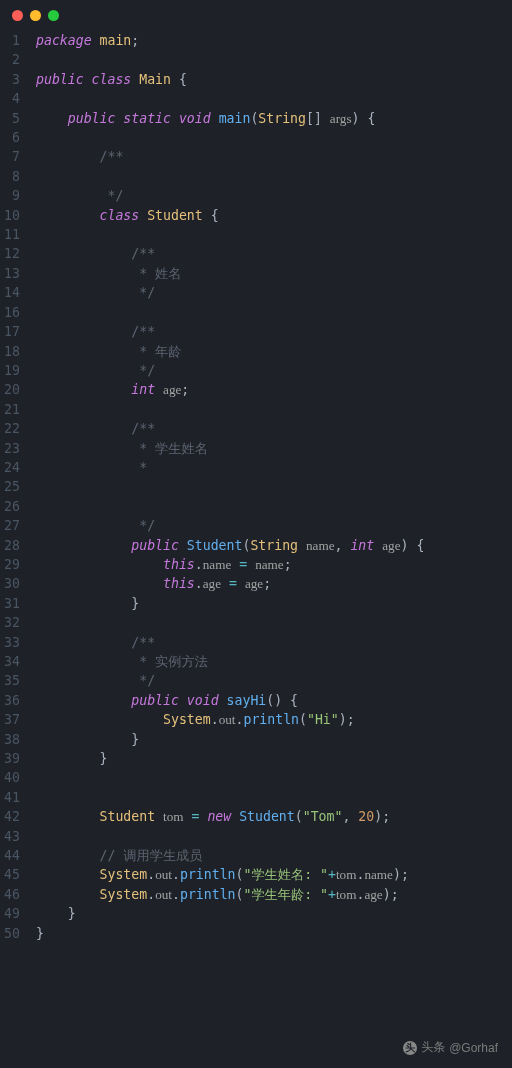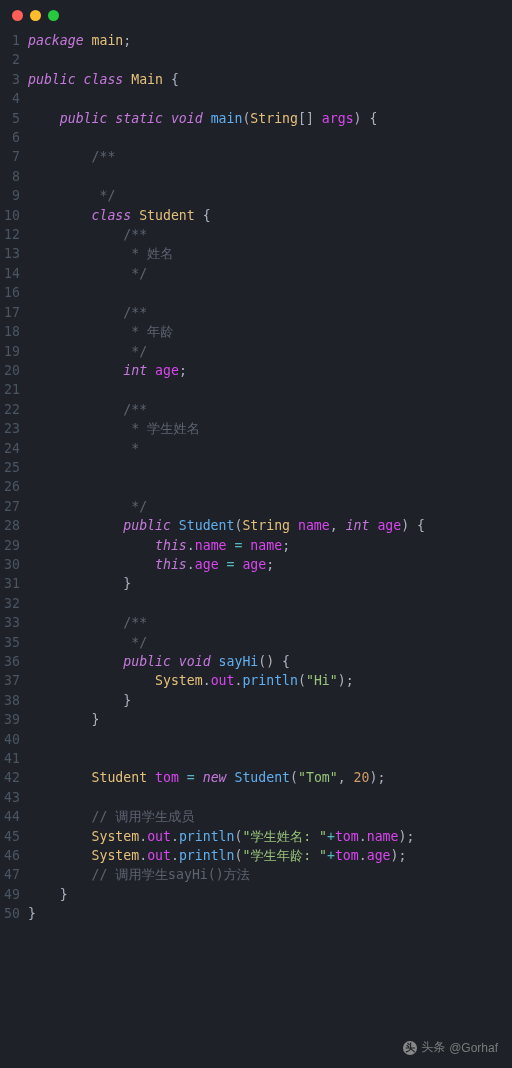--- a/index.html
+++ b/index.html
@@ -32,25 +32,25 @@
 }
 .line { display: flex; white-space: pre; }
 .gutter {
   width: 28px;
   text-align: right;
   color: #4a5563;
   padding-right: 8px;
   user-select: none;
   flex-shrink: 0;
 }
-.code { color: #d4d4d4; }
+.code { color: #d4d4d4; margin-left: 8px; }
 .kw { color: #c678dd; font-style: italic; }
 .type { color: #e5c07b; }
 .fn { color: #61afef; }
-.var { color: #d946ef; }
+.var { color: #a3a3a3; font-family: Liberation Serif, serif; }
 .str { color: #98c379; }
 .num { color: #d19a66; }
 .cm { color: #5c6370; }
 .pn { color: #abb2bf; }
 .op { color: #56b6c2; }
 .sys { color: #e5c07b; }
 .watermark {
   position: absolute;
   bottom: 12px;
   right: 14px;
@@ -86,20 +86,21 @@
       <div class="line"><span class="gutter">1</span><span class="code"><span class="kw">package </span><span class="type">main</span><span class="pn">;</span></span></div>
       <div class="line"><span class="gutter">2</span><span class="code"></span></div>
       <div class="line"><span class="gutter">3</span><span class="code"><span class="kw">public class </span><span class="type">Main </span><span class="pn">{</span></span></div>
       <div class="line"><span class="gutter">4</span><span class="code"></span></div>
       <div class="line"><span class="gutter">5</span><span class="code"><span>    </span><span class="kw">public static </span><span class="kw">void </span><span class="fn">main</span><span class="pn">(</span><span class="type">String</span><span class="pn">[] </span><span class="var">args</span><span class="pn">) {</span></span></div>
       <div class="line"><span class="gutter">6</span><span class="code"></span></div>
       <div class="line"><span class="gutter">7</span><span class="code"><span>        </span><span class="cm">/**</span></span></div>
       <div class="line"><span class="gutter">8</span></div>
       <div class="line"><span class="gutter">9</span><span class="code"><span>         </span><span class="cm">*/</span></span></div>
       <div class="line"><span class="gutter">10</span><span class="code"><span>        </span><span class="kw">class </span><span class="type">Student </span><span class="pn">{</span></span></div>
+      <div class="line"><span class="gutter">11</span><span class="code"></span></div>
       <div class="line"><span class="gutter">12</span><span class="code"><span>            </span><span class="cm">/**</span></span></div>
       <div class="line"><span class="gutter">13</span><span class="code"><span>             </span><span class="cm">* 姓名</span></span></div>
       <div class="line"><span class="gutter">14</span><span class="code"><span>             </span><span class="cm">*/</span></span></div>
       <div class="line"><span class="gutter">16</span><span class="code"></span></div>
       <div class="line"><span class="gutter">17</span><span class="code"><span>            </span><span class="cm">/**</span></span></div>
       <div class="line"><span class="gutter">18</span><span class="code"><span>             </span><span class="cm">* 年龄</span></span></div>
       <div class="line"><span class="gutter">19</span><span class="code"><span>             </span><span class="cm">*/</span></span></div>
       <div class="line"><span class="gutter">20</span><span class="code"><span>            </span><span class="kw">int </span><span class="var">age</span><span class="pn">;</span></span></div>
       <div class="line"><span class="gutter">21</span><span class="code"></span></div>
       <div class="line"><span class="gutter">22</span><span class="code"><span>            </span><span class="cm">/**</span></span></div>
@@ -107,33 +108,33 @@
       <div class="line"><span class="gutter">24</span><span class="code"><span>             </span><span class="cm">*</span></span></div>
       <div class="line"><span class="gutter">25</span></div>
       <div class="line"><span class="gutter">26</span></div>
       <div class="line"><span class="gutter">27</span><span class="code"><span>             </span><span class="cm">*/</span></span></div>
       <div class="line"><span class="gutter">28</span><span class="code"><span>            </span><span class="kw">public </span><span class="fn">Student</span><span class="pn">(</span><span class="type">String </span><span class="var">name</span><span class="pn">, </span><span class="kw">int </span><span class="var">age</span><span class="pn">) {</span></span></div>
       <div class="line"><span class="gutter">29</span><span class="code"><span>                </span><span class="kw">this</span><span class="pn">.</span><span class="var">name</span><span class="op"> = </span><span class="var">name</span><span class="pn">;</span></span></div>
       <div class="line"><span class="gutter">30</span><span class="code"><span>                </span><span class="kw">this</span><span class="pn">.</span><span class="var">age</span><span class="op"> = </span><span class="var">age</span><span class="pn">;</span></span></div>
       <div class="line"><span class="gutter">31</span><span class="code"><span>            </span><span class="pn">}</span></span></div>
       <div class="line"><span class="gutter">32</span><span class="code"></span></div>
       <div class="line"><span class="gutter">33</span><span class="code"><span>            </span><span class="cm">/**</span></span></div>
+      <div class="line"><span class="gutter">34</span><span class="code"><span>             </span><span class="cm">* 实例方法</span></span></div>
       <div class="line"><span class="gutter">35</span><span class="code"><span>             </span><span class="cm">*/</span></span></div>
       <div class="line"><span class="gutter">36</span><span class="code"><span>            </span><span class="kw">public </span><span class="kw">void </span><span class="fn">sayHi</span><span class="pn">() {</span></span></div>
       <div class="line"><span class="gutter">37</span><span class="code"><span>                </span><span class="sys">System</span><span class="pn">.</span><span class="var">out</span><span class="pn">.</span><span class="fn">println</span><span class="pn">(</span><span class="str">"Hi"</span><span class="pn">);</span></span></div>
       <div class="line"><span class="gutter">38</span><span class="code"><span>            </span><span class="pn">}</span></span></div>
       <div class="line"><span class="gutter">39</span><span class="code"><span>        </span><span class="pn">}</span></span></div>
       <div class="line"><span class="gutter">40</span><span class="code"></span></div>
       <div class="line"><span class="gutter">41</span></div>
       <div class="line"><span class="gutter">42</span><span class="code"><span>        </span><span class="type">Student </span><span class="var">tom</span><span class="op"> = </span><span class="kw">new </span><span class="fn">Student</span><span class="pn">(</span><span class="str">"Tom"</span><span class="pn">, </span><span class="num">20</span><span class="pn">);</span></span></div>
       <div class="line"><span class="gutter">43</span><span class="code"></span></div>
       <div class="line"><span class="gutter">44</span><span class="code"><span>        </span><span class="cm">// 调用学生成员</span></span></div>
       <div class="line"><span class="gutter">45</span><span class="code"><span>        </span><span class="sys">System</span><span class="pn">.</span><span class="var">out</span><span class="pn">.</span><span class="fn">println</span><span class="pn">(</span><span class="str">"学生姓名: "</span><span class="op">+</span><span class="var">tom</span><span class="pn">.</span><span class="var">name</span><span class="pn">);</span></span></div>
       <div class="line"><span class="gutter">46</span><span class="code"><span>        </span><span class="sys">System</span><span class="pn">.</span><span class="var">out</span><span class="pn">.</span><span class="fn">println</span><span class="pn">(</span><span class="str">"学生年龄: "</span><span class="op">+</span><span class="var">tom</span><span class="pn">.</span><span class="var">age</span><span class="pn">);</span></span></div>
-      <div class="line"><span class="gutter">47</span><span class="code"><span>        </span><span class="cm">// 调用学生sayHi()方法</span></span></div>
       <div class="line"><span class="gutter">49</span><span class="code"><span>    </span><span class="pn">}</span></span></div>
       <div class="line"><span class="gutter">50</span><span class="code"><span class="pn">}</span></span></div>
     </div>
 </div>
 
 <div class="watermark">
   <span class="wm-icon">头</span>
   <span>头条</span>
   <span>@Gorhaf</span>
 </div>

